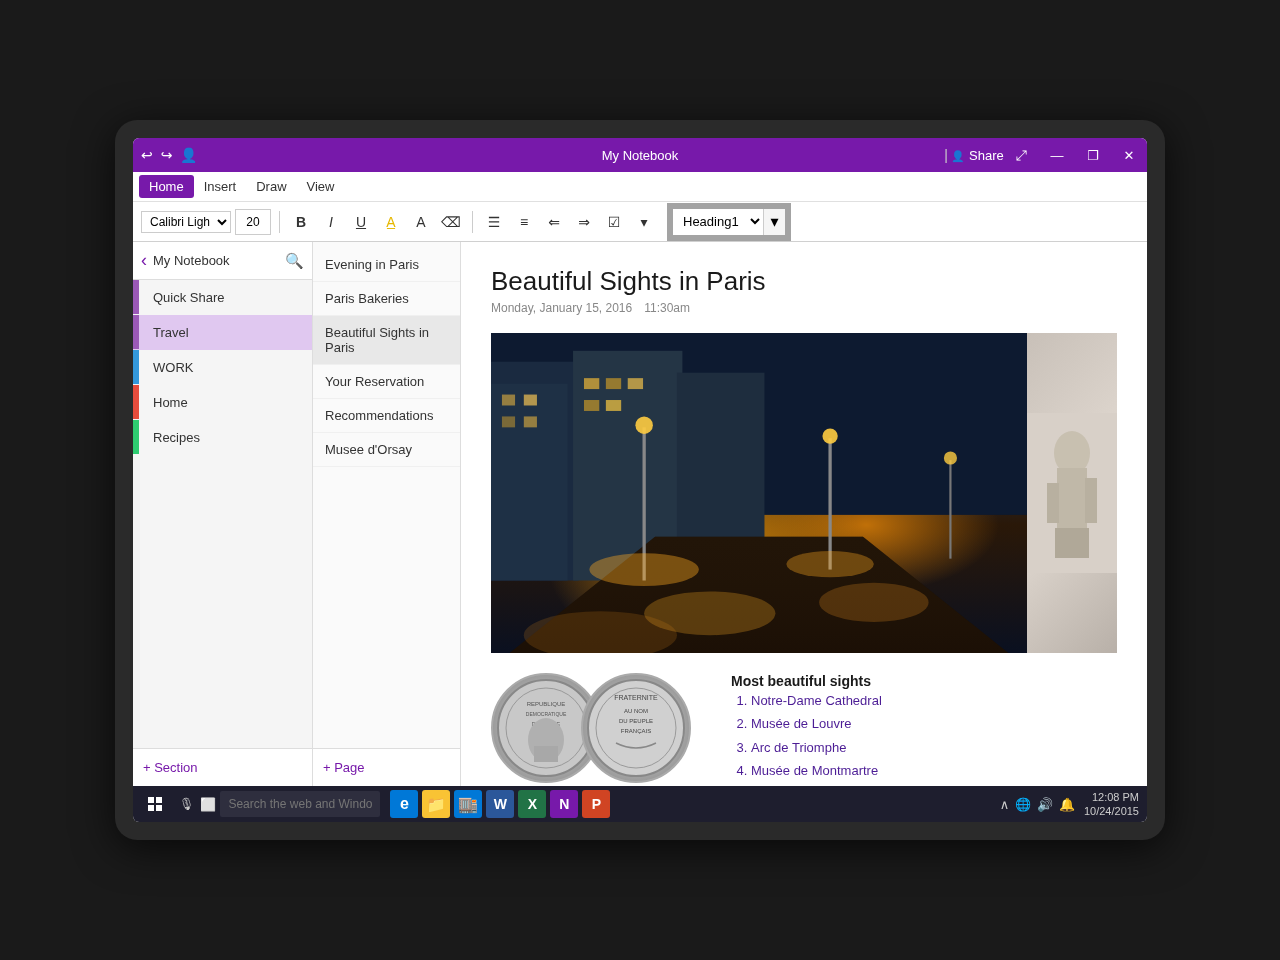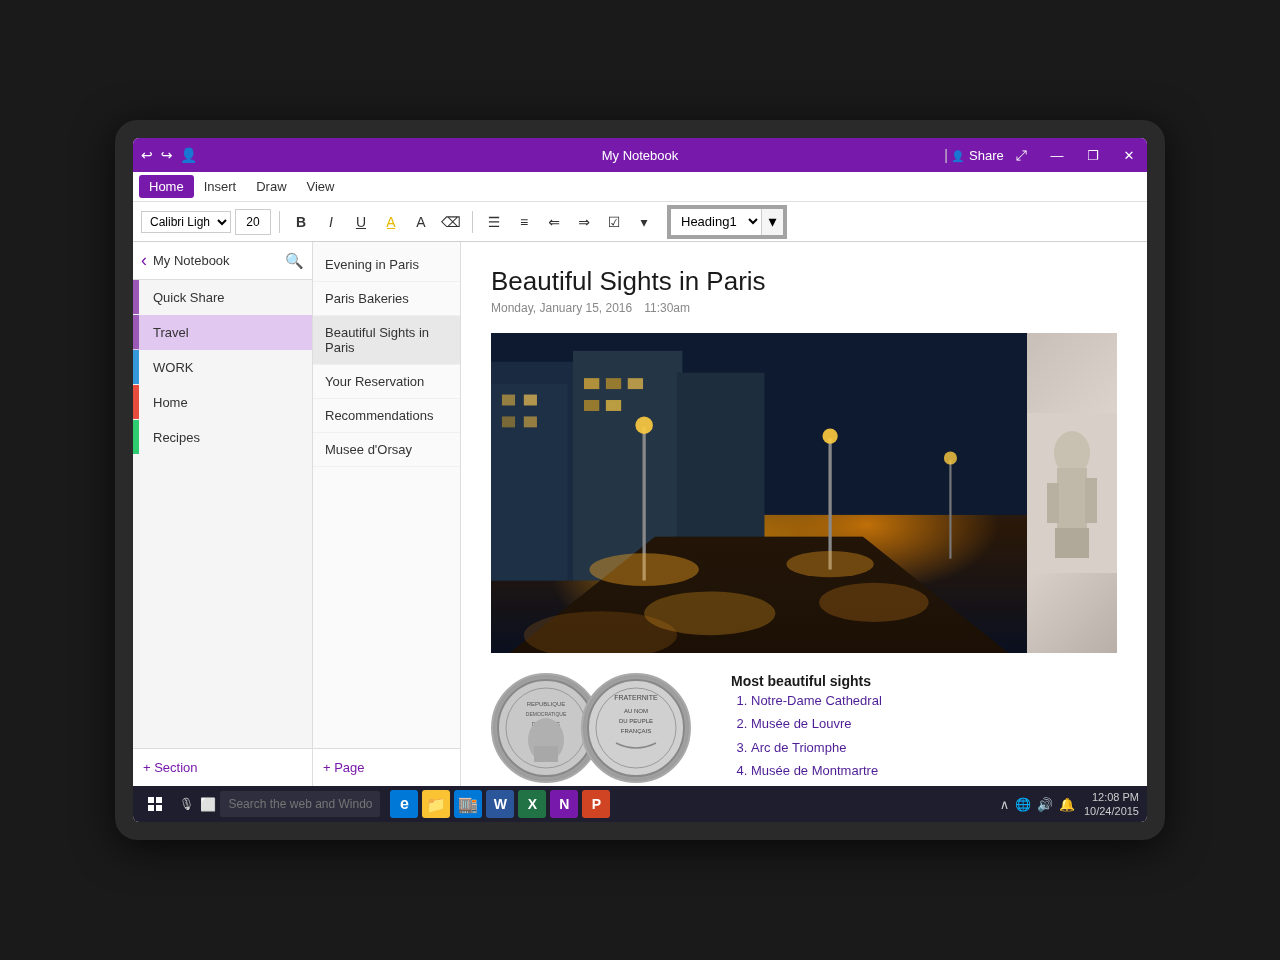--- a/index.html
+++ b/index.html
@@ -115,21 +115,21 @@
       font-size: 14px;
       color: #333;
       border: none;
       background: none;
     }
     .toolbar-btn.bold { font-weight: bold; }
     .toolbar-btn.highlight { color: #e6b800; }
     .heading-select-wrapper {
       display: flex;
       align-items: center;
-      border: 4px solid #a3a3a3;
+      border: 6px solid #a3a3a3;
       margin-left: 6px;
     }
     .heading-select {
       border: none;
       padding: 2px 6px;
       font-size: 13px;
       background: #fff;
       width: 90px;
     }
     .heading-dropdown-btn {

